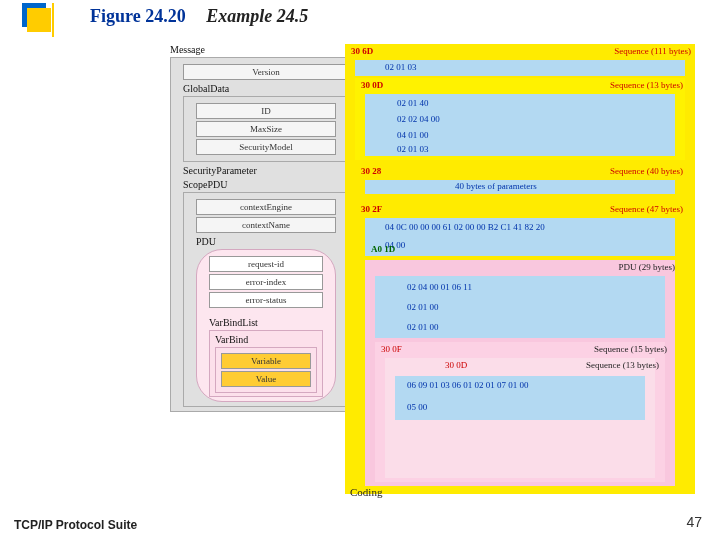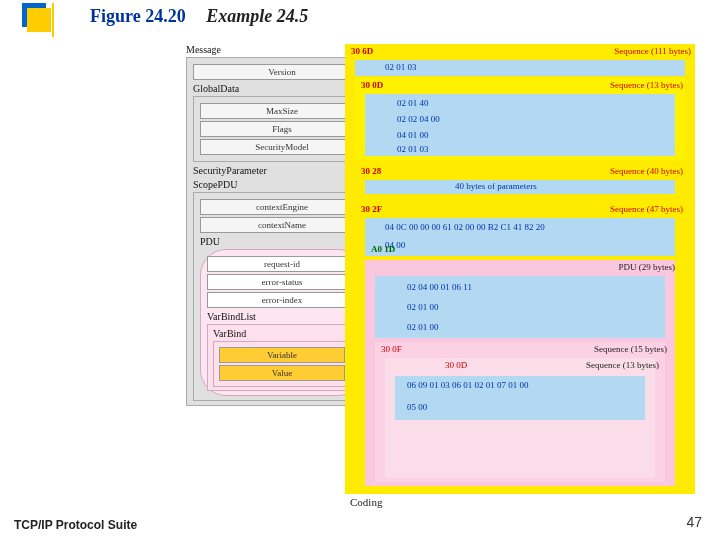--- a/index.html
+++ b/index.html
@@ -5,37 +5,37 @@
   * { box-sizing: border-box; margin: 0; padding: 0; }
   body { width: 720px; height: 540px; background: #fff; font-family: "Times New Roman", serif; font-size: 10px; position: relative; }
   .logo { position: absolute; top: 3px; left: 22px; width: 34px; height: 34px; }
   .logo .o1 { position: absolute; top: 0; left: 0; width: 24px; height: 24px; background: #0066cc; }
   .logo .o2 { position: absolute; top: 5px; left: 5px; width: 24px; height: 24px; background: #ffcc00; }
   .logo .line { position: absolute; top: 0; left: 30px; width: 2px; height: 34px; background: #ffcc00; }
   .title { position: absolute; top: 6px; left: 90px; font-size: 18px; font-weight: bold; }
   .title .fig { color: #003399; }
   .title .ex { font-style: italic; color: #222; margin-left: 16px; }
   .diagram { position: absolute; top: 44px; left: 170px; width: 540px; height: 450px; }
-  .leftcol { position: absolute; top: 0; left: 16px; width: 192px; }
+  .leftcol { position: absolute; top: 0; left: 0; width: 192px; }
   .rightcol { position: absolute; top: 0; left: 175px; width: 360px; }
   .lbl { font-size: 10px; color: #111; }
   .box { border: 1px solid #999; background: #f5f5f5; text-align: center; font-size: 9px; padding: 2px 0; margin: 2px 0; color: #333; }
-  .panel { border: 1px solid #aaa; background: #e0e0e0; padding: 4px 6px; margin-top: 2px; }
+  .panel { border: 1px solid #aaa; background: #e0e0e0; padding: 4px 12px; margin-top: 2px; }
   .panel.pink { background: #fde6ef; border-color: #d4a8c0; border-radius: 26px; }
   .panel.pinkinner { background: #fce0eb; border-color: #d4a8c0; padding: 3px 5px; }
   .yb { background: #ffeb00; position: absolute; }
   .pb { background: #f9c7de; position: absolute; }
   .bb { background: #b3d9f2; position: absolute; }
   .hdr { font-size: 9px; color: #c00; font-weight: bold; }
   .seqlbl { font-size: 9px; color: #c00; }
   .val { font-size: 9px; color: #0033aa; text-align: center; }
   .valr { font-size: 9px; color: #c00; }
   .footer { position: absolute; bottom: 8px; left: 14px; font-family: Verdana, sans-serif; font-size: 12px; font-weight: bold; color: #222; }
   .pagenum { position: absolute; bottom: 10px; right: 18px; font-family: Arial, sans-serif; font-size: 14px; color: #333; }
-  .coding { position: absolute; top: 452px; left: 180px; font-size: 11px; color: #222; }
+  .coding { position: absolute; top: 442px; left: 180px; font-size: 11px; color: #222; }
 </style>
 </head>
 <body>
 
 <div class="logo">
   <div class="o1"></div>
     <div class="o2"></div>
     <div class="line"></div>
 </div>
 <div class="title">
@@ -44,35 +44,35 @@
 </div>
 
 <div class="diagram">
 
   <div class="leftcol">
     <div class="lbl">Message</div>
     <div class="panel">
       <div class="box">Version</div>
       <div class="lbl" style="margin-top:3px">GlobalData</div>
       <div class="panel">
+        <div class="box">ID</div>
         <div class="box">MaxSize</div>
-        <div class="box">Flags</div>
         <div class="box">SecurityModel</div>
       </div>
       <div class="lbl" style="margin-top:3px">SecurityParameter</div>
       <div class="lbl" style="margin-top:3px">ScopePDU</div>
       <div class="panel">
         <div class="box">contextEngine</div>
         <div class="box">contextName</div>
         <div class="lbl" style="margin-top:3px">PDU</div>
         <div class="panel pink">
           <div class="box" style="background:#fff">request-id</div>
+          <div class="box" style="background:#fff">error-index</div>
           <div class="box" style="background:#fff">error-status</div>
-          <div class="box" style="background:#fff">error-index</div>
-          <div class="lbl" style="margin-top:3px">VarBindList</div>
+          <div class="lbl" style="margin-top:9px">VarBindList</div>
           <div class="panel pinkinner">
             <div class="lbl">VarBind</div>
             <div class="panel pinkinner">
               <div class="box" style="background:#ffcc33">Variable</div>
               <div class="box" style="background:#ffcc33">Value</div>
             </div>
           </div>
         </div>
       </div>
     </div>

